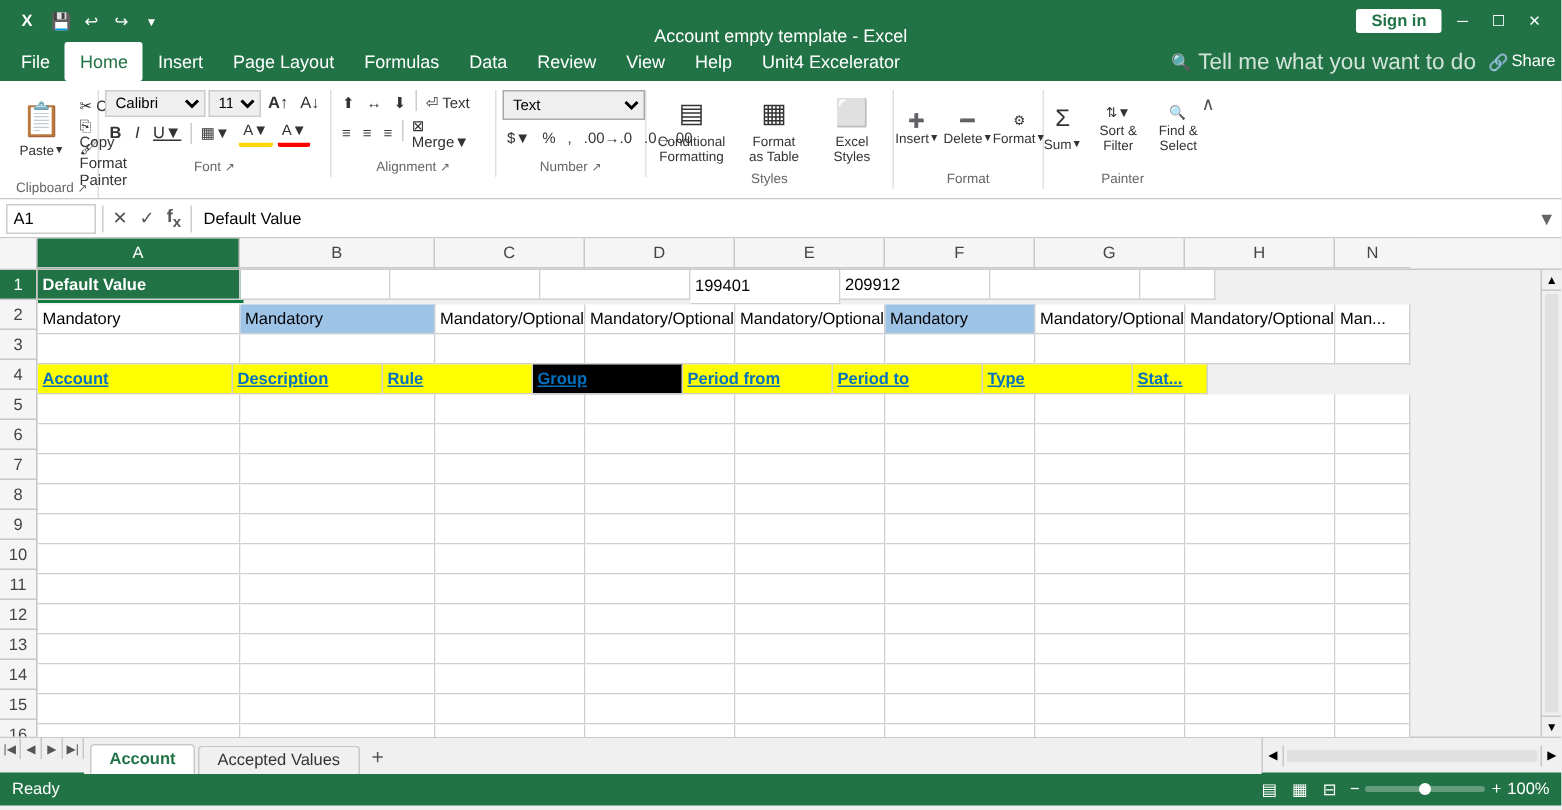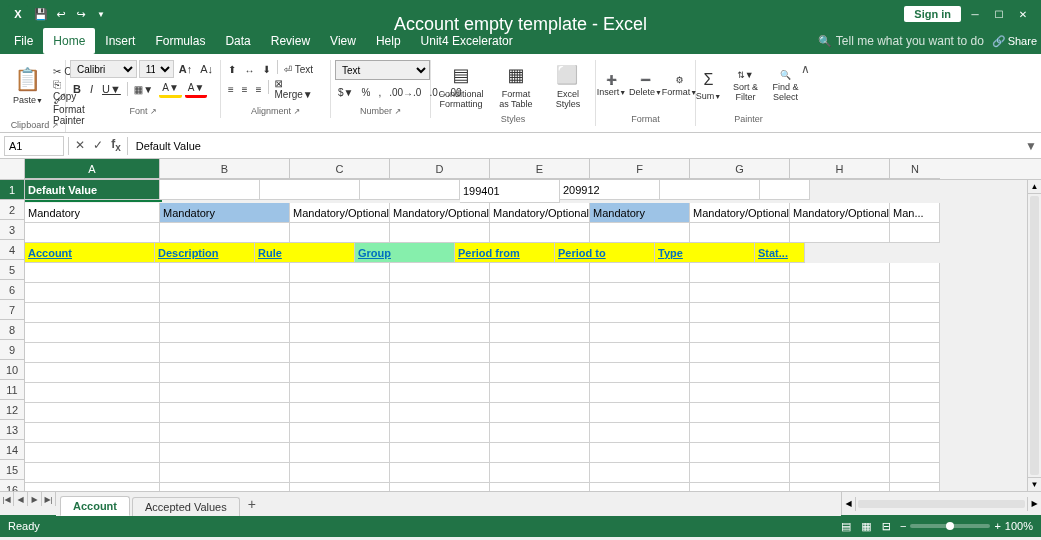--- a/index.html
+++ b/index.html
@@ -9,21 +9,21 @@
     .title-bar {
       background: #217346;
       height: 28px;
       display: flex;
       align-items: center;
       justify-content: space-between;
       padding: 0 8px;
       color: white;
     }
     .title-bar-left { display: flex; align-items: center; gap: 4px; }
-    .title-bar-center { font-size: 18px; color: white; position: absolute; left: 50%; transform: translateX(-50%); margin-top: 20px; }
+    .title-bar-center { font-size: 12px; color: white; position: absolute; left: 50%; transform: translateX(-50%); margin-top: 20px; }
     .title-bar-right { display: flex; align-items: center; gap: 4px; margin-left: auto; }
     .title-icon { width: 16px; height: 16px; display: flex; align-items: center; justify-content: center; font-size: 10px; }
     .win-btn { width: 20px; height: 16px; display: flex; align-items: center; justify-content: center; font-size: 10px; cursor: pointer; color: white; }
 
     
     .quick-access { display: flex; align-items: center; gap: 2px; }
     .qa-btn { width: 18px; height: 18px; display: flex; align-items: center; justify-content: center; color: white; font-size: 11px; cursor: pointer; border-radius: 2px; }
 
     
     .menu-bar {
@@ -308,30 +308,31 @@
     <div class="win-btn">─</div>
     <div class="win-btn">☐</div>
     <div class="win-btn close">✕</div>
   </div>
 </div>
 
 <div class="menu-bar">
   <div class="menu-item">File</div>
   <div class="menu-item active">Home</div>
   <div class="menu-item">Insert</div>
+  <div class="menu-item">Page Layout</div>
   <div class="menu-item">Formulas</div>
   <div class="menu-item">Data</div>
   <div class="menu-item">Review</div>
   <div class="menu-item">View</div>
   <div class="menu-item">Help</div>
   <div class="menu-item">Unit4 Excelerator</div>
   <div style="flex:1;"></div>
   <div style="display:flex; align-items:center; color:white; font-size:11px; gap:4px; margin-right:8px;">
     <span>🔍</span>
-    <span style="color:rgba(255,255,255,0.8); font-size:12px;">Tell me what you want to do</span>
+    <span style="color:rgba(255,255,255,0.8); font-size:15px;">Tell me what you want to do</span>
   </div>
   <div style="color:white; font-size:11px; cursor:pointer; display:flex; align-items:center; gap:2px;">
     <span>🔗</span>
       <span>Share</span>
   </div>
 </div>
 
 <div class="ribbon">
   <div class="ribbon-content" style="padding: 2px 0 0 0;">
 
@@ -564,21 +565,21 @@
           <div style="width:100px; height:20px; border-right:1px solid #d0d0d0; border-bottom:1px solid #d0d0d0; background:white;"></div>
           <div style="width:100px; height:20px; border-right:1px solid #d0d0d0; border-bottom:1px solid #d0d0d0; background:white;"></div>
           <div style="width:100px; height:20px; border-right:1px solid #d0d0d0; border-bottom:1px solid #d0d0d0; background:white;"></div>
           <div style="width:50px; height:20px; border-right:1px solid #d0d0d0; border-bottom:1px solid #d0d0d0; background:white;"></div>
         </div>
 
         <div style="display:flex; flex-shrink:0;">
           <div style="width:130px; height:20px; border-right:1px solid #d0d0d0; border-bottom:1px solid #d0d0d0; background:#FFFF00; color:#0070C0; font-size:11px; padding:0 3px; display:flex; align-items:center; font-weight:bold; text-decoration:underline;">Account</div>
           <div style="width:100px; height:20px; border-right:1px solid #d0d0d0; border-bottom:1px solid #d0d0d0; background:#FFFF00; color:#0070C0; font-size:11px; padding:0 3px; display:flex; align-items:center; font-weight:bold; text-decoration:underline;">Description</div>
           <div style="width:100px; height:20px; border-right:1px solid #d0d0d0; border-bottom:1px solid #d0d0d0; background:#FFFF00; color:#0070C0; font-size:11px; padding:0 3px; display:flex; align-items:center; font-weight:bold; text-decoration:underline;">Rule</div>
-          <div style="width:100px; height:20px; border-right:1px solid #d0d0d0; border-bottom:1px solid #d0d0d0; background:#86efac; color:#0070C0; font-size:11px; padding:0 3px; display:flex; align-items:center; font-weight:bold; text-decoration:underline;">Group</div>
+          <div style="width:100px; height:20px; border-right:1px solid #d0d0d0; border-bottom:1px solid #d0d0d0; background:#000000; color:#0070C0; font-size:11px; padding:0 3px; display:flex; align-items:center; font-weight:bold; text-decoration:underline;">Group</div>
           <div style="width:100px; height:20px; border-right:1px solid #d0d0d0; border-bottom:1px solid #d0d0d0; background:#FFFF00; color:#0070C0; font-size:11px; padding:0 3px; display:flex; align-items:center; font-weight:bold; text-decoration:underline;">Period from</div>
           <div style="width:100px; height:20px; border-right:1px solid #d0d0d0; border-bottom:1px solid #d0d0d0; background:#FFFF00; color:#0070C0; font-size:11px; padding:0 3px; display:flex; align-items:center; font-weight:bold; text-decoration:underline;">Period to</div>
           <div style="width:100px; height:20px; border-right:1px solid #d0d0d0; border-bottom:1px solid #d0d0d0; background:#FFFF00; color:#0070C0; font-size:11px; padding:0 3px; display:flex; align-items:center; font-weight:bold; text-decoration:underline;">Type</div>
           <div style="width:50px; height:20px; border-right:1px solid #d0d0d0; border-bottom:1px solid #d0d0d0; background:#FFFF00; color:#0070C0; font-size:11px; padding:0 3px; display:flex; align-items:center; font-weight:bold; text-decoration:underline; overflow:hidden;">Stat...</div>
         </div>
 
         <div id="empty-rows">
             <div style="display: flex; flex-shrink: 0;">
               <div style="width: 135px; height: 20px; border-right: 1px solid rgb(208, 208, 208); border-bottom: 1px solid rgb(208, 208, 208); background: white;"></div>
               <div style="width: 130px; height: 20px; border-right: 1px solid rgb(208, 208, 208); border-bottom: 1px solid rgb(208, 208, 208); background: white;"></div>

